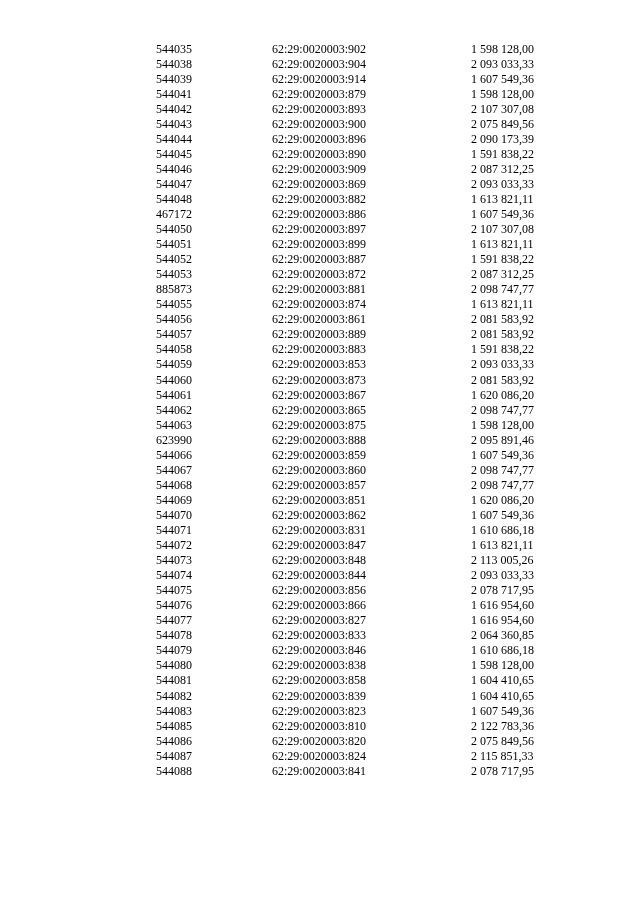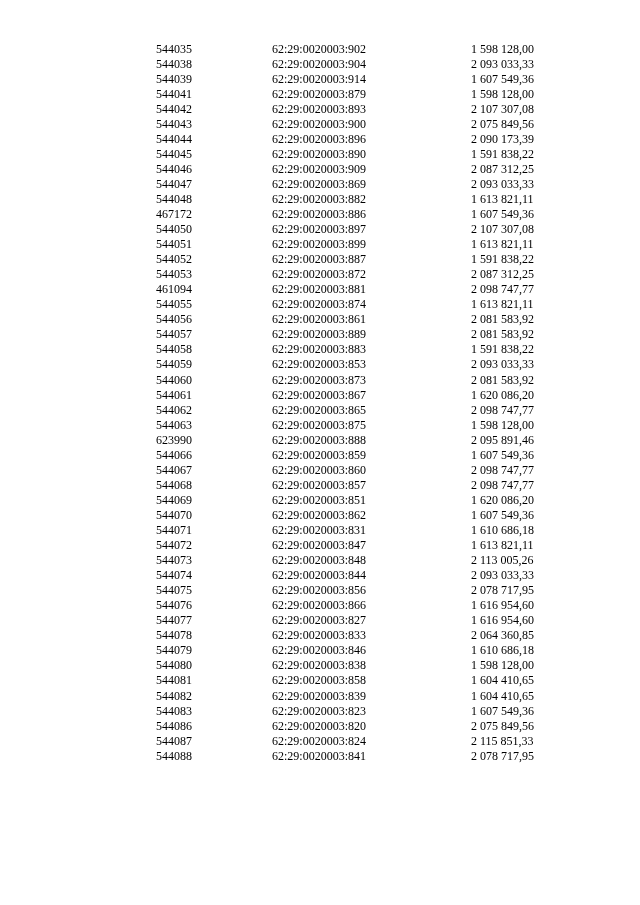--- a/index.html
+++ b/index.html
@@ -142,21 +142,21 @@
     <span class="cell col-value">1 591 838,22</span>
   </div>
 
   <div class="row">
     <span class="cell col-id">544053</span>
     <span class="cell col-cadastral">62:29:0020003:872</span>
     <span class="cell col-value">2 087 312,25</span>
   </div>
 
   <div class="row">
-    <span class="cell col-id">461094</span>
+    <span class="cell col-id">885873</span>
     <span class="cell col-cadastral">62:29:0020003:881</span>
     <span class="cell col-value">2 098 747,77</span>
   </div>
 
   <div class="row">
     <span class="cell col-id">544055</span>
     <span class="cell col-cadastral">62:29:0020003:874</span>
     <span class="cell col-value">1 613 821,11</span>
   </div>
 
@@ -317,20 +317,25 @@
     <span class="cell col-value">1 604 410,65</span>
   </div>
 
   <div class="row">
     <span class="cell col-id">544083</span>
     <span class="cell col-cadastral">62:29:0020003:823</span>
     <span class="cell col-value">1 607 549,36</span>
   </div>
 
 
+  <div class="row">
+    <span class="cell col-id">544085</span>
+    <span class="cell col-cadastral">62:29:0020003:810</span>
+    <span class="cell col-value">2 122 783,36</span>
+  </div>
 
   <div class="row">
     <span class="cell col-id">544086</span>
     <span class="cell col-cadastral">62:29:0020003:820</span>
     <span class="cell col-value">2 075 849,56</span>
   </div>
 
   <div class="row">
     <span class="cell col-id">544087</span>
     <span class="cell col-cadastral">62:29:0020003:824</span>

